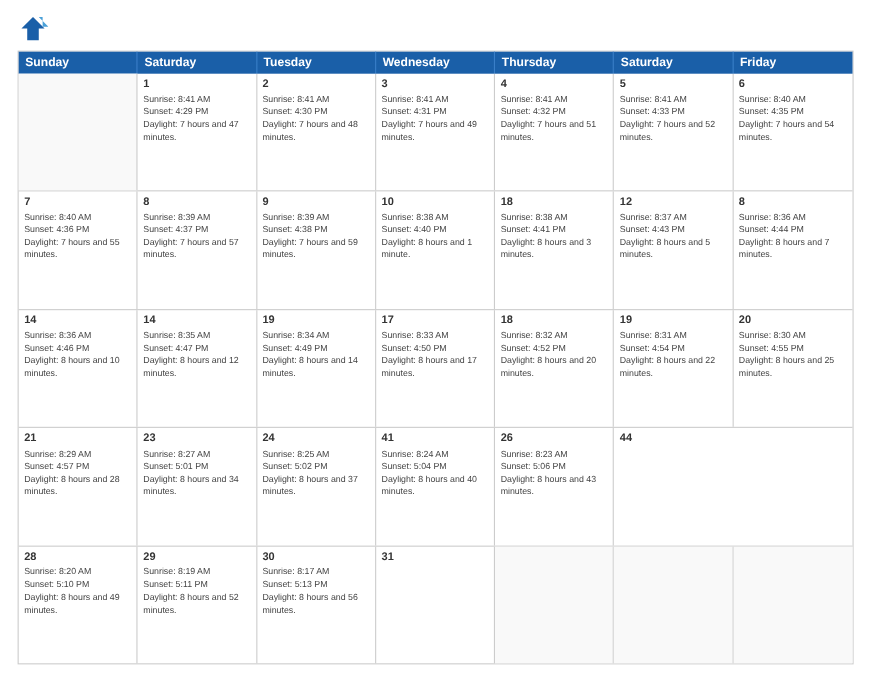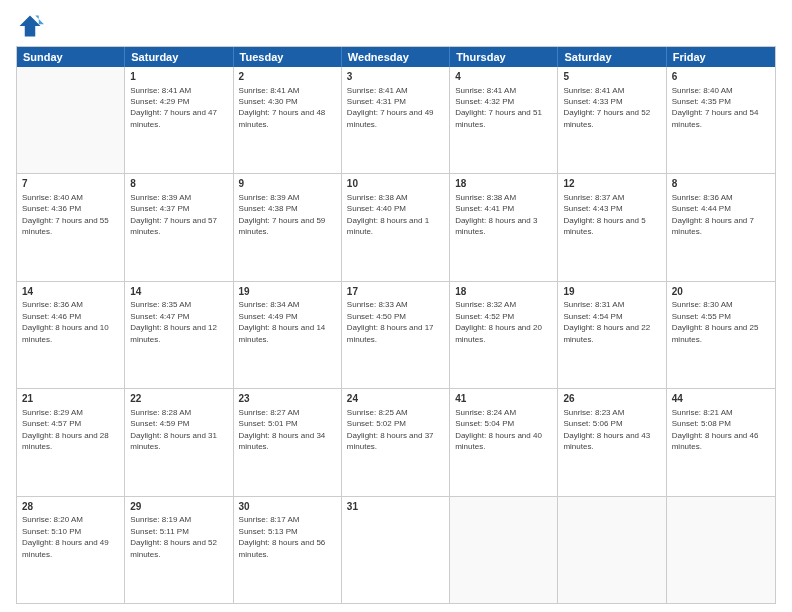--- a/index.html
+++ b/index.html
@@ -164,26 +164,25 @@
           <div class="cal-cell"><span class="day-num">14</span><span class="cell-text">Sunrise: 8:36 AM<br>Sunset: 4:46 PM<br>Daylight: 8 hours and 10 minutes.</span></div>
           <div class="cal-cell"><span class="day-num">14</span><span class="cell-text">Sunrise: 8:35 AM<br>Sunset: 4:47 PM<br>Daylight: 8 hours and 12 minutes.</span></div>
           <div class="cal-cell"><span class="day-num">19</span><span class="cell-text">Sunrise: 8:34 AM<br>Sunset: 4:49 PM<br>Daylight: 8 hours and 14 minutes.</span></div>
           <div class="cal-cell"><span class="day-num">17</span><span class="cell-text">Sunrise: 8:33 AM<br>Sunset: 4:50 PM<br>Daylight: 8 hours and 17 minutes.</span></div>
           <div class="cal-cell"><span class="day-num">18</span><span class="cell-text">Sunrise: 8:32 AM<br>Sunset: 4:52 PM<br>Daylight: 8 hours and 20 minutes.</span></div>
           <div class="cal-cell"><span class="day-num">19</span><span class="cell-text">Sunrise: 8:31 AM<br>Sunset: 4:54 PM<br>Daylight: 8 hours and 22 minutes.</span></div>
           <div class="cal-cell"><span class="day-num">20</span><span class="cell-text">Sunrise: 8:30 AM<br>Sunset: 4:55 PM<br>Daylight: 8 hours and 25 minutes.</span></div>
         </div>
         <div class="cal-row">
           <div class="cal-cell"><span class="day-num">21</span><span class="cell-text">Sunrise: 8:29 AM<br>Sunset: 4:57 PM<br>Daylight: 8 hours and 28 minutes.</span></div>
-          <div class="cal-cell"><span class="day-num">22</span><span class="cell-text">Sunrise: 8:28 AM<br>Sunset: 4:59 PM<br>Daylight: 8 hours and 31 minutes.</span></div>
           <div class="cal-cell"><span class="day-num">23</span><span class="cell-text">Sunrise: 8:27 AM<br>Sunset: 5:01 PM<br>Daylight: 8 hours and 34 minutes.</span></div>
           <div class="cal-cell"><span class="day-num">24</span><span class="cell-text">Sunrise: 8:25 AM<br>Sunset: 5:02 PM<br>Daylight: 8 hours and 37 minutes.</span></div>
           <div class="cal-cell"><span class="day-num">41</span><span class="cell-text">Sunrise: 8:24 AM<br>Sunset: 5:04 PM<br>Daylight: 8 hours and 40 minutes.</span></div>
           <div class="cal-cell"><span class="day-num">26</span><span class="cell-text">Sunrise: 8:23 AM<br>Sunset: 5:06 PM<br>Daylight: 8 hours and 43 minutes.</span></div>
-          <div class="cal-cell"><span class="day-num">44</span><span class="cell-text">Sunrise: 8:21 AM<br>Sunset: 5:08 PM<br>Daylight: 8 hours and 46 minutes.</span></div>
+          <div class="cal-cell"><span class="day-num">44</span></div>
         </div>
         <div class="cal-row">
           <div class="cal-cell"><span class="day-num">28</span><span class="cell-text">Sunrise: 8:20 AM<br>Sunset: 5:10 PM<br>Daylight: 8 hours and 49 minutes.</span></div>
           <div class="cal-cell"><span class="day-num">29</span><span class="cell-text">Sunrise: 8:19 AM<br>Sunset: 5:11 PM<br>Daylight: 8 hours and 52 minutes.</span></div>
           <div class="cal-cell"><span class="day-num">30</span><span class="cell-text">Sunrise: 8:17 AM<br>Sunset: 5:13 PM<br>Daylight: 8 hours and 56 minutes.</span></div>
           <div class="cal-cell"><span class="day-num">31</span></div>
           <div class="cal-cell empty"></div>
           <div class="cal-cell empty"></div>
           <div class="cal-cell empty"></div>
         </div>

